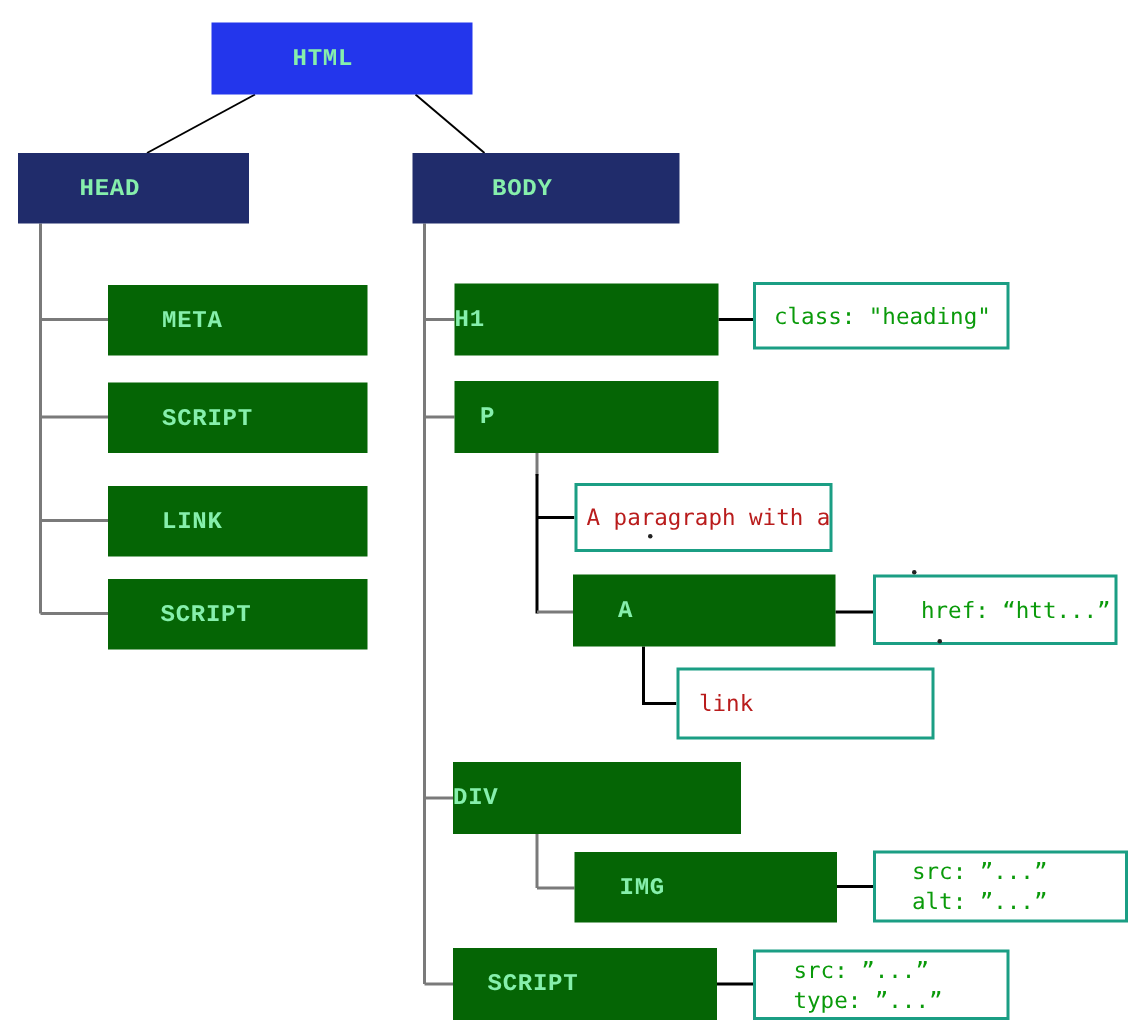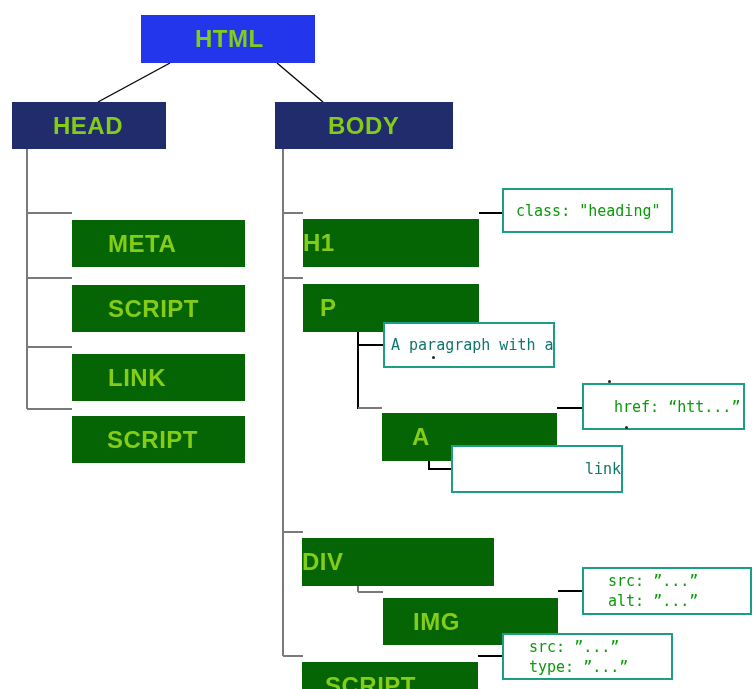--- a/index.html
+++ b/index.html
@@ -6,34 +6,34 @@
   #canvas{
     position:relative;width:754px;height:689px;background:#fff;overflow:hidden;
     font-family:"DejaVu Serif", serif;
   }
   #wires{position:absolute;left:0;top:0;width:754px;height:689px;pointer-events:none;}
   .ln-black{stroke:var(--c-black,#000);stroke-width:2;fill:none;}
   .ln-thin{stroke:var(--c-black,#000);stroke-width:1.3;fill:none;}
   .ln-gray{stroke:var(--c-gray,#777);stroke-width:2;fill:none;}
   .node{
     position:absolute;display:flex;align-items:center;box-sizing:border-box;
-    color:#84cc16;font-weight:bold;font-size:24px;letter-spacing:0.5px;
-    font-family:Liberation Sans, sans-serif;white-space:nowrap;
+    color:#86efac;font-weight:bold;font-size:16px;letter-spacing:0.5px;
+    font-family:Liberation Mono, monospace;white-space:nowrap;
   }
   .node.blue{background:var(--c-blue,#2336ec);}
   .node.navy{background:var(--c-navy,#202c6b);}
-  .node.green{background:var(--c-green,#056505);margin-top:30px;}
+  .node.green{background:var(--c-green,#056505);}
   .leafbox{
     position:absolute;display:flex;flex-direction:column;justify-content:center;
     box-sizing:border-box;background:#fff;border:2px solid var(--c-teal,#1b9e84);
     font-family:"DejaVu Sans Mono", monospace;font-size:15px;line-height:20px;
     white-space:nowrap;overflow:hidden;
   }
   .leafbox.attr{color:var(--c-anntext,#0a9a0a);}
-  .leafbox.txt{color:#0f766e;text-align:right;}
+  .leafbox.txt{color:#b91c1c;}
   .dot{position:absolute;width:3px;height:3px;border-radius:50%;background:#222;}
 </style>
 </head>
 <body>
 
 <div id="canvas">
 
   <svg id="wires" viewBox="0 0 754 689">
 
     <line class="ln-thin" x1="170" y1="63" x2="98" y2="102"></line>

